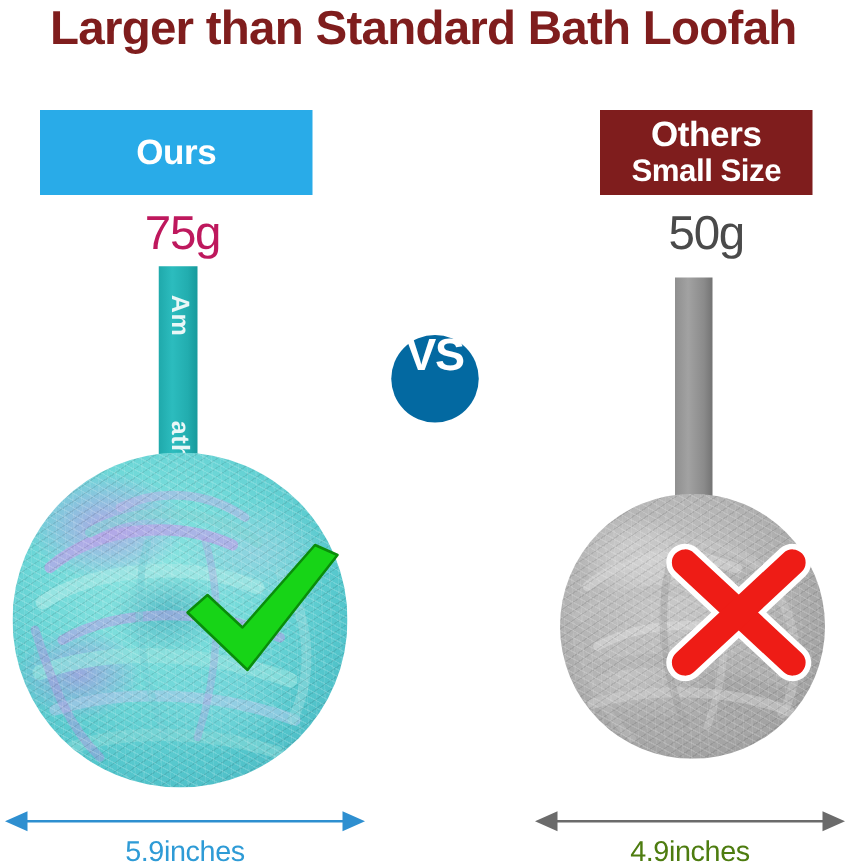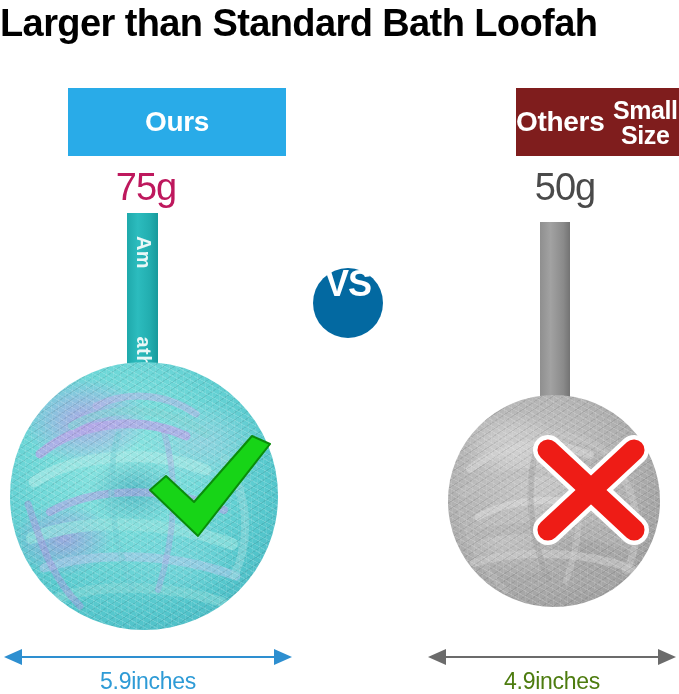--- a/index.html
+++ b/index.html
@@ -19,36 +19,36 @@
   
   .title {
     position: absolute;
     left: 0;
     top: 2px;
     width: 573px;
     text-align: center;
     font-size: 38px;
     font-weight: 700;
     letter-spacing: -0.6px;
-    color: #000000;
+    color: #7f1d1d;
     white-space: nowrap;
+    padding-left: 40px;
   }
 
   
   .plate {
     position: absolute;
     box-sizing: border-box;
     display: flex;
-    flex-direction: row;
+    flex-direction: column;
     align-items: center;
     justify-content: center;
     color: #ffffff;
     text-align: center;
     line-height: 1.02;
-    margin-left: 36px;
   }
   .plate .plate-title {
     font-size: 28px;
     font-weight: 700;
     letter-spacing: -0.3px;
   }
   .plate .plate-sub {
     font-size: 25px;
     font-weight: 700;
     letter-spacing: -0.4px;

